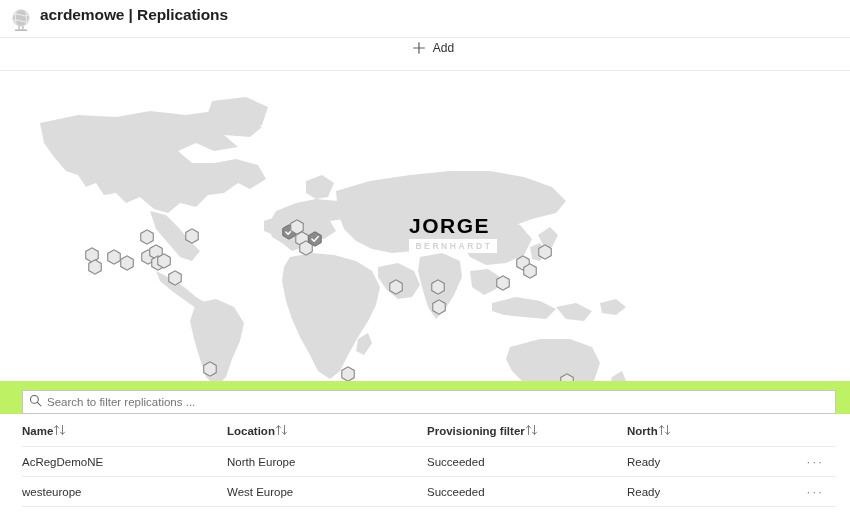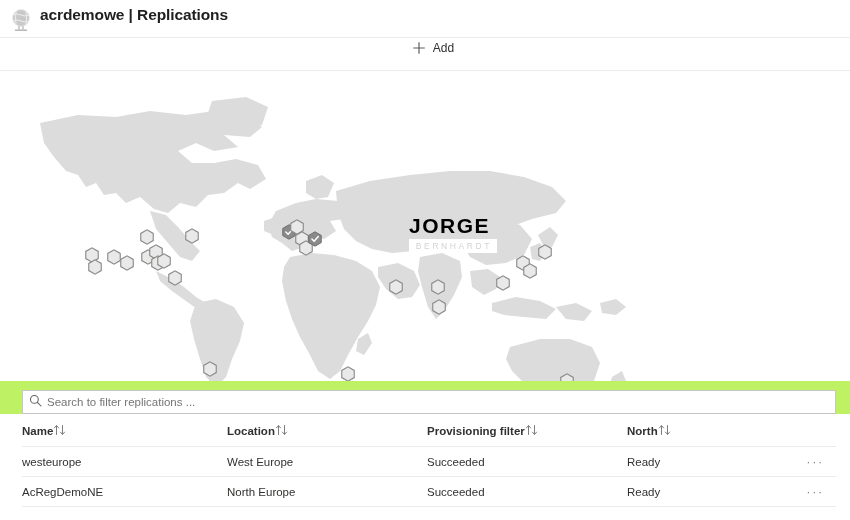--- a/index.html
+++ b/index.html
@@ -108,21 +108,21 @@
     font-weight: bold;
     letter-spacing: 1.5px;
     text-align: left;
     line-height: 22px;
     padding: 1px 0 2px 0;
   }
   .wm-bot {
     background: #ffffff;
     color: #d3d3d3;
     font-size: 8.5px;
-    font-weight: normal;
+    font-weight: bold;
     letter-spacing: 2.6px;
     text-align: center;
     line-height: 14px;
     padding-left: 2px;
   }
 
   
   .searchzone { padding: 9px 14px 0 22px; background: #bef264; }
   .searchbox {
     display: flex;
@@ -437,26 +437,26 @@
                 <path d="M3.5 10.5 L3.5 1.8 M1.4 3.9 L3.5 1.6 L5.6 3.9" fill="none" stroke="#605e5c" stroke-width="0.95" stroke-linecap="round" stroke-linejoin="round"></path>
                 <path d="M9.5 1.5 L9.5 10.2 M7.4 8.1 L9.5 10.4 L11.6 8.1" fill="none" stroke="#605e5c" stroke-width="0.95" stroke-linecap="round" stroke-linejoin="round"></path>
               </svg>
             </span>
           </div>
         </th>
       </tr>
     </thead>
     <tbody id="table-body">
         <tr>
-          <td>westeurope</td>
-          <td>West Europe</td>
+          <td>AcRegDemoNE</td>
+          <td>North Europe</td>
           <td>Succeeded</td>
           <td class="ellipsis-cell"><span style="float: left;">Ready</span><span class="ellipsis-btn">···</span></td>
         </tr>
         <tr>
-          <td>AcRegDemoNE</td>
-          <td>North Europe</td>
+          <td>westeurope</td>
+          <td>West Europe</td>
           <td>Succeeded</td>
           <td class="ellipsis-cell"><span style="float: left;">Ready</span><span class="ellipsis-btn">···</span></td>
         </tr>
       </tbody>
   </table>
 </div>
 
 </body></html>

